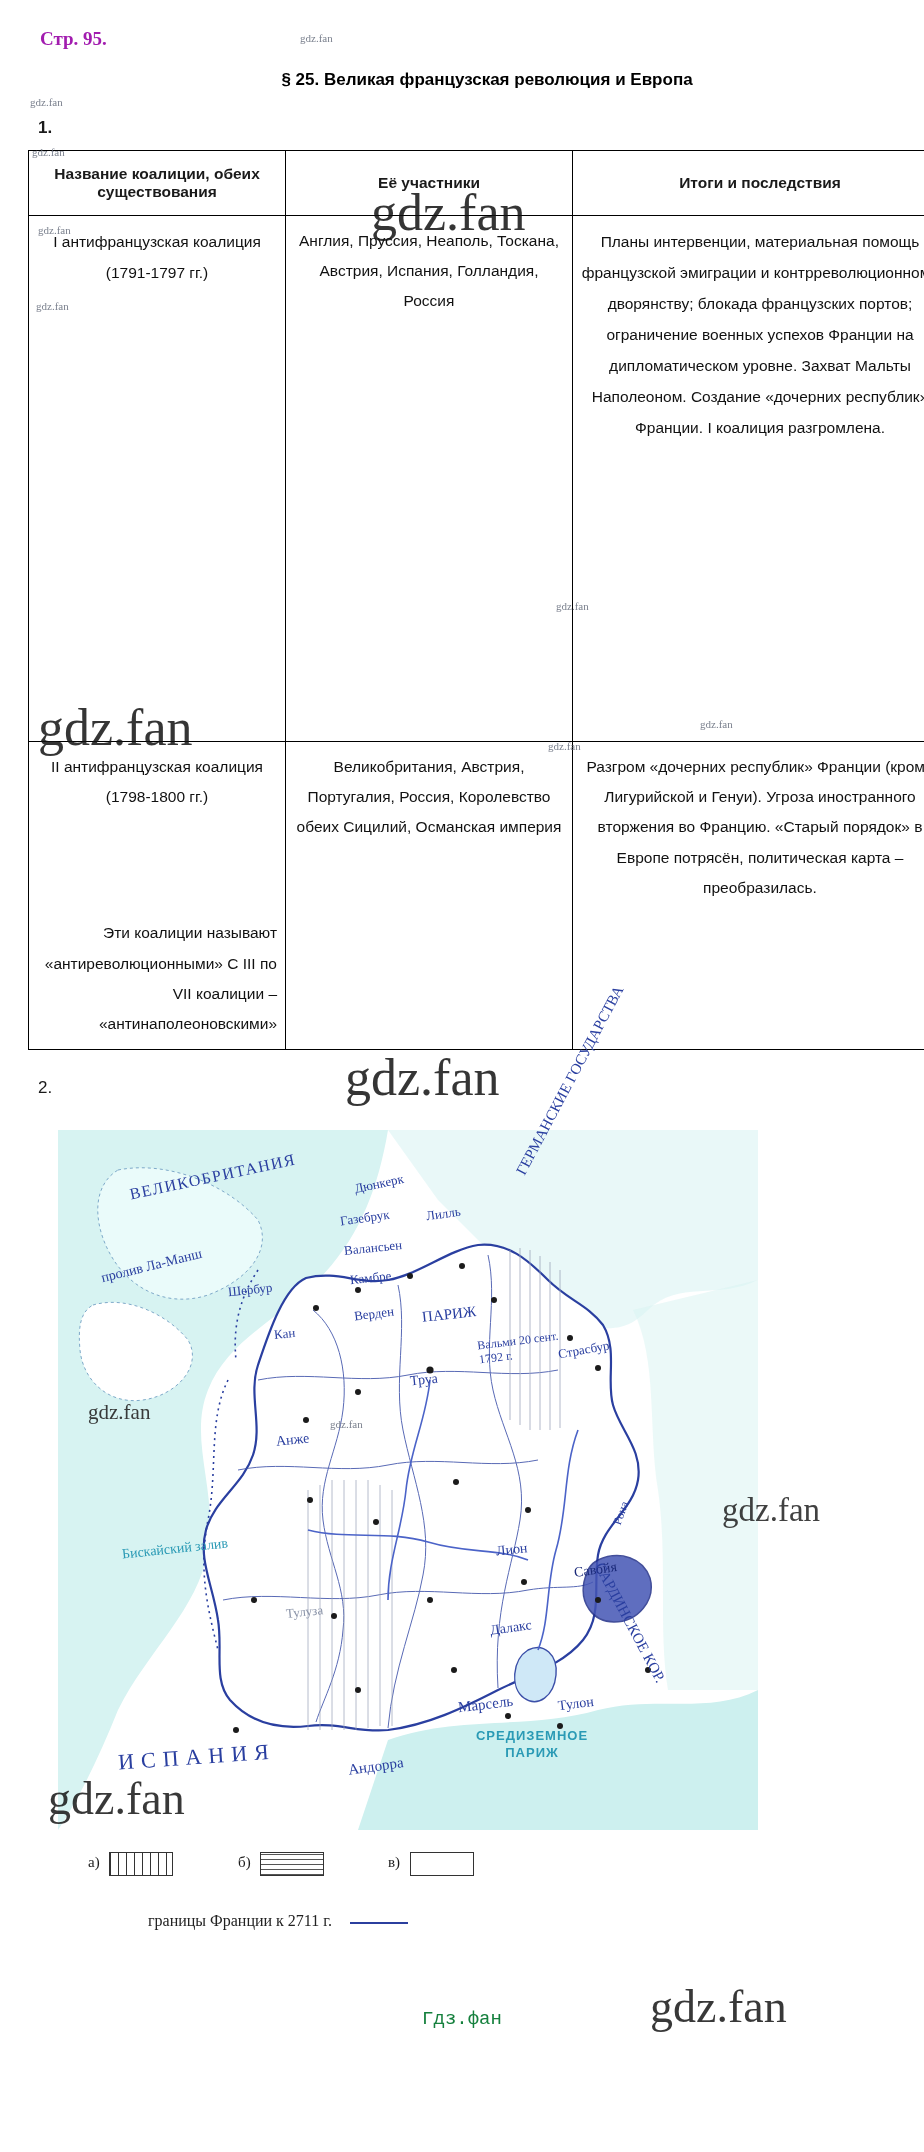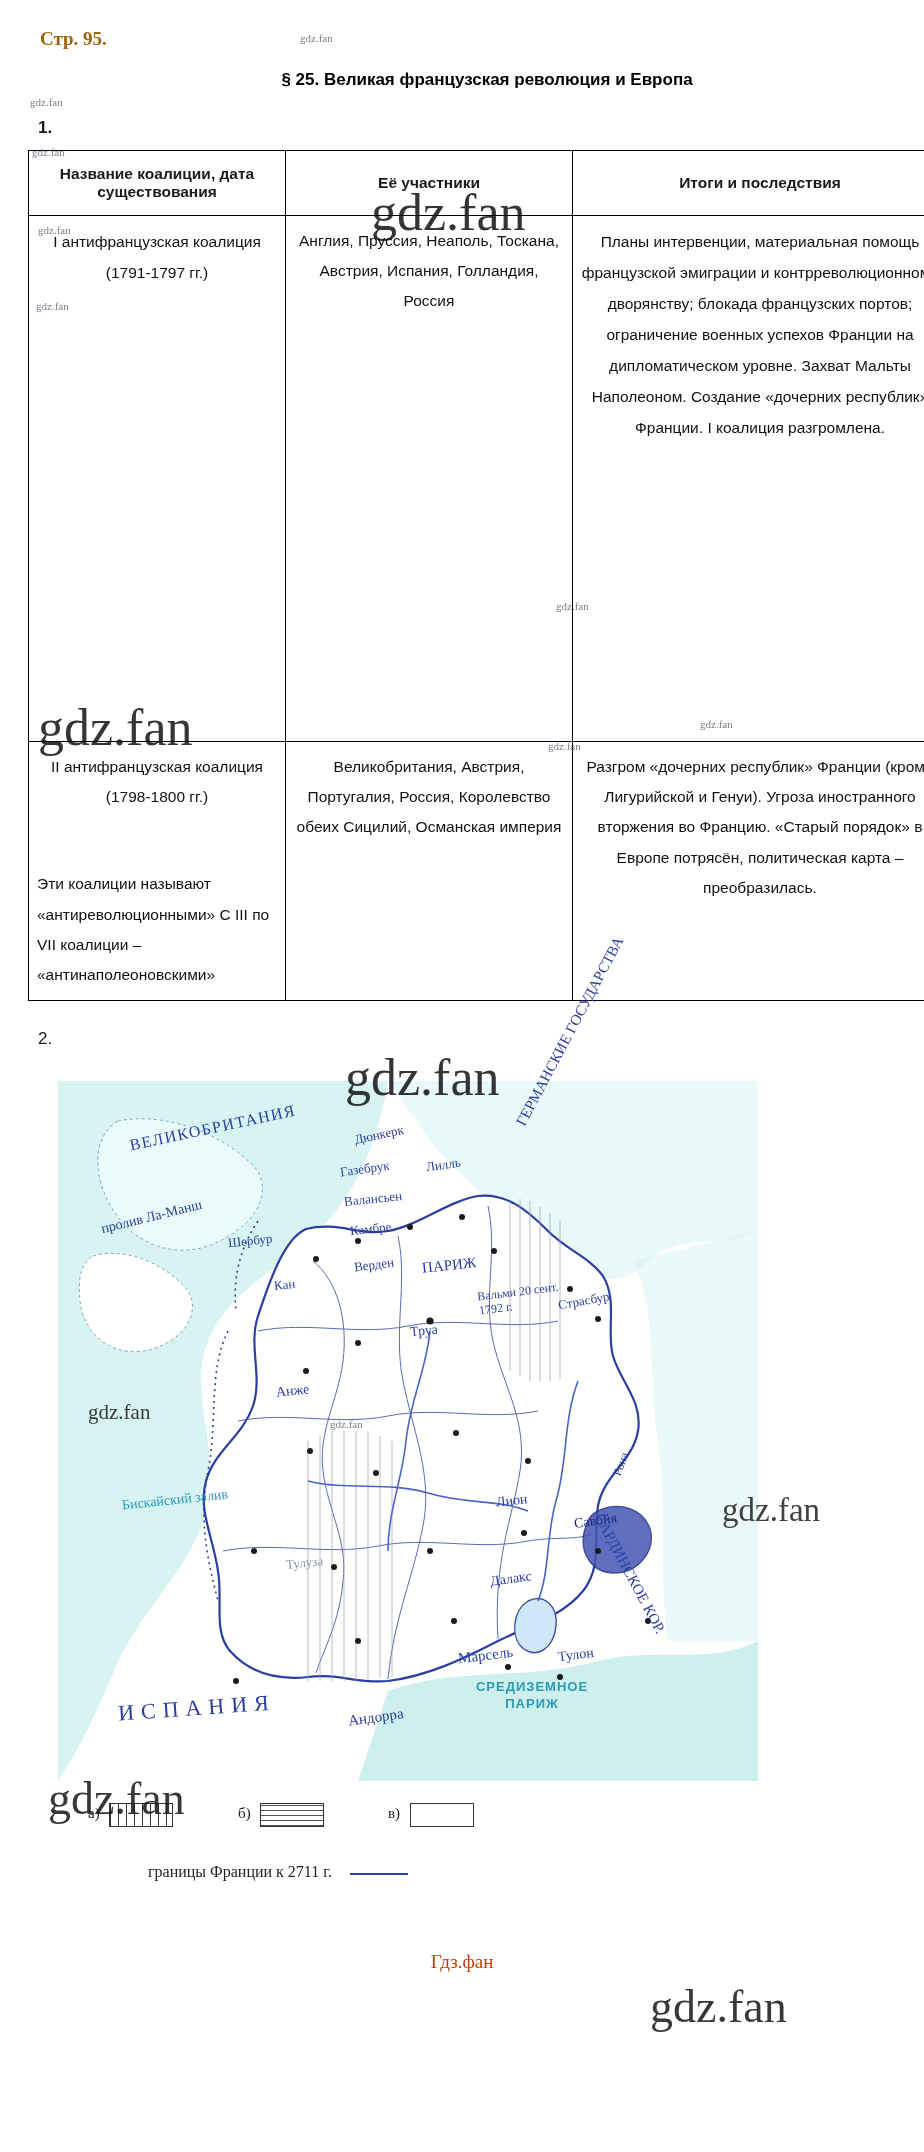--- a/index.html
+++ b/index.html
@@ -35,21 +35,21 @@
   .wm.tiny { font-size: 11px; color: #6b7280; opacity: .9; }
   .wm.small { font-size: 21px; color: #2b2b2b; opacity: .92; }
   .wm.mid { font-size: 33px; color: #202020; }
   .wm.big { font-size: 46px; color: #161616; }
   .wm.huge { font-size: 52px; color: #121212; }
 
   
   .page-label {
     font-size: 19px;
     font-weight: bold;
-    color: #a16207;
+    color: #a21caf;
     margin: 28px 0 0 12px;
     font-family: "Liberation Serif", serif;
   }
   .section-title {
     text-align: center;
     font-size: 17px;
     font-weight: bold;
     margin: 20px auto 0 auto;
     font-family: "Liberation Sans", sans-serif;
     color: #000;
@@ -88,24 +88,24 @@
   td.cell {
     font-size: 15.5px;
     text-align: center;
     line-height: 1.95;
     color: #111;
   }
   td.cell.first { line-height: 2.0; }
   td.r1c1 { height: 505px; }
   td.r1c3 { line-height: 2.0; }
   .note-block {
-    margin-top: 57px;
+    margin-top: 106px;
     line-height: 1.95;
     font-size: 15.5px;
-    text-align: left;
+    text-align: right;
   }
 
   
   .map-wrap {
     position: relative;
     margin: 14px auto 0 auto;
     width: 868px;
     height: 880px;
   }
   .map-inner {
@@ -147,42 +147,42 @@
   .legend-line {
     display: inline-block;
     width: 58px;
     height: 0;
     border-top: 2px solid #2b3f9e;
     vertical-align: middle;
     margin-left: 14px;
   }
   .footer {
     text-align: center;
-    font-family: Liberation Serif, serif;
+    font-family: Liberation Mono, monospace;
     font-size: 19px;
-    color: #c2410c;
-    margin-top: 8px;
+    color: #15803d;
+    margin-top: 16px;
     padding-bottom: 16px;
   }
   .map-svg { position: absolute; left: 0; top: 0; }
 </style>
 </head>
 <body>
 
 <div class="page">
 
   <div class="page-label">Стр. 95.</div>
   <div class="section-title">§ 25. Великая французская революция и Европа</div>
 
   <div class="q-number">1.</div>
 
   <table class="coalitions">
     <tbody>
         <tr>
-      <th class="col1">Название коалиции, дата существования</th>
+      <th class="col1">Название коалиции, обеих существования</th>
       <th class="col2">Её участники</th>
       <th class="col3">Итоги и последствия</th>
     </tr>
     <tr>
       <td class="cell first r1c1">I антифранцузская коалиция (1791-1797 гг.)</td>
       <td class="cell">Англия, Пруссия, Неаполь, Тоскана, Австрия, Испания, Голландия, Россия</td>
       <td class="cell r1c3">Планы интервенции, материальная помощь французской эмиграции и контрреволюционному дворянству; блокада французских портов; ограничение военных успехов Франции на дипломатическом уровне. Захват Мальты Наполеоном. Создание «дочерних республик» Франции. I коалиция разгромлена.</td>
     </tr>
     <tr>
       <td class="cell">

